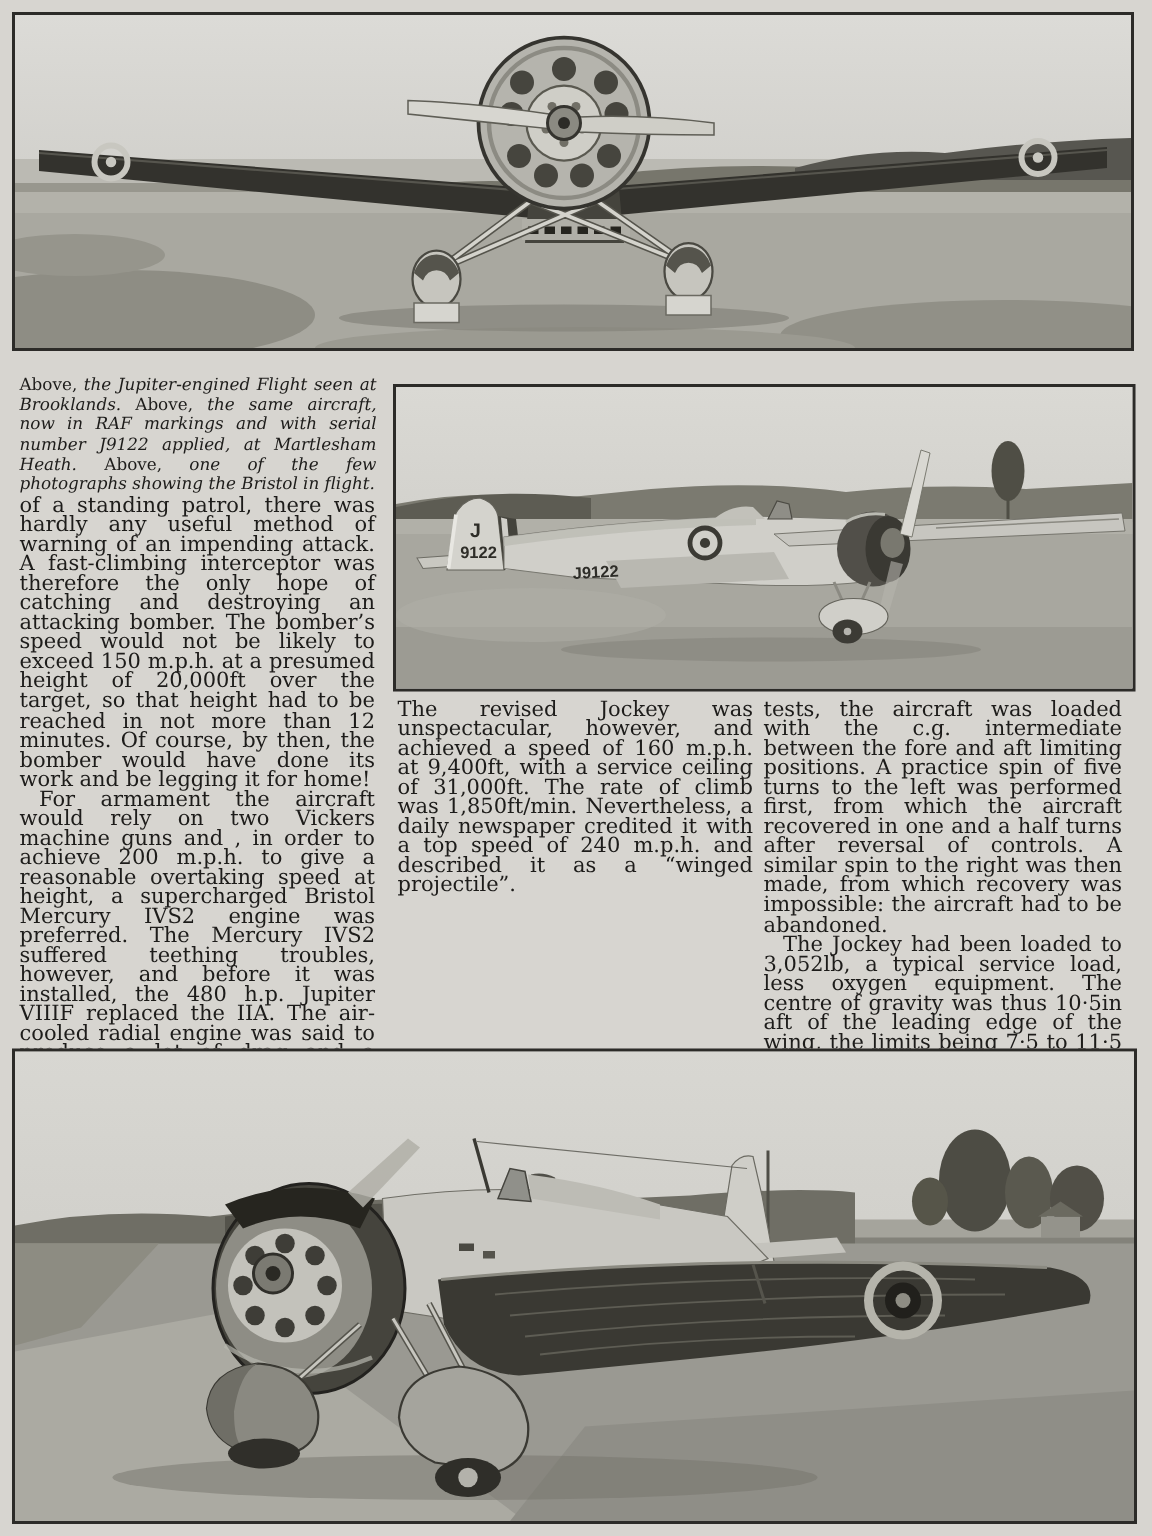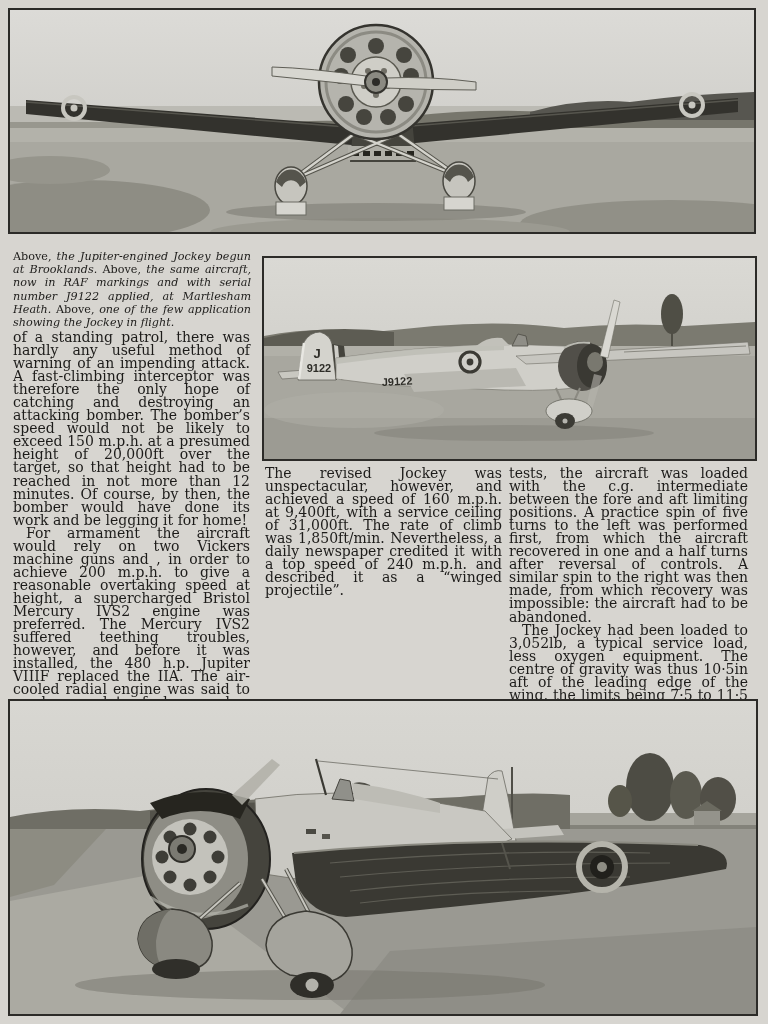--- a/index.html
+++ b/index.html
@@ -128,21 +128,21 @@
           <path d="M262,57 Q300,58 356,66 L358,76 Q302,70 262,66 Z" fill="#d7d6d0" stroke="#5f5e56" stroke-width="1"></path>
           <path d="M376,68 Q420,66 466,72 L466,80 Q420,80 376,78 Z" fill="#cfcec7" stroke="#5f5e56" stroke-width="1"></path>
           <circle cx="366" cy="72" r="11" fill="#8b8a82" stroke="#35342f" stroke-width="2"></circle>
           <circle cx="366" cy="72" r="4" fill="#2c2b27"></circle>
         </g>
       </g>
     </svg>
   </figure>
 
   <div class="caption">
-    <span class="lead">Above,</span><span> the Jupiter-engined Jockey begun at Brooklands. </span><span class="lead">Above,</span><span> the same aircraft, now in RAF markings and with serial number J9122 applied, at Martlesham Heath. </span><span class="lead">Above,</span><span> one of the few application showing the Jockey in flight.</span>
+    <span class="lead">Above,</span><span> the Jupiter-engined Flight seen at Brooklands. </span><span class="lead">Above,</span><span> the same aircraft, now in RAF markings and with serial number J9122 applied, at Martlesham Heath. </span><span class="lead">Above,</span><span> one of the few photographs showing the Bristol in flight.</span>
   </div>
 
   <figure class="photo" style="left:262px;top:256px;width:495px;height:205px;">
     <svg viewBox="0 0 491 201" width="491" height="201" preserveAspectRatio="none">
       <defs>
         <linearGradient id="g2" x1="0" y1="0" x2="0" y2="1">
           <stop offset="0" stop-color="#dad9d4"></stop>
             <stop offset="1" stop-color="#c9c8c3"></stop>
         </linearGradient>
       </defs>

